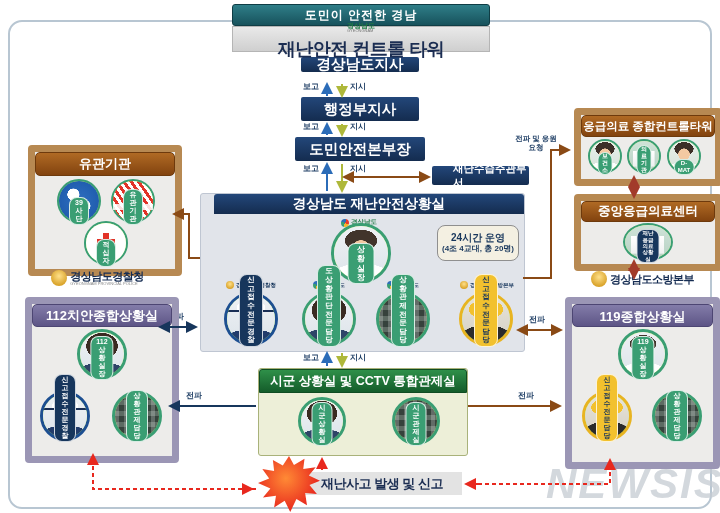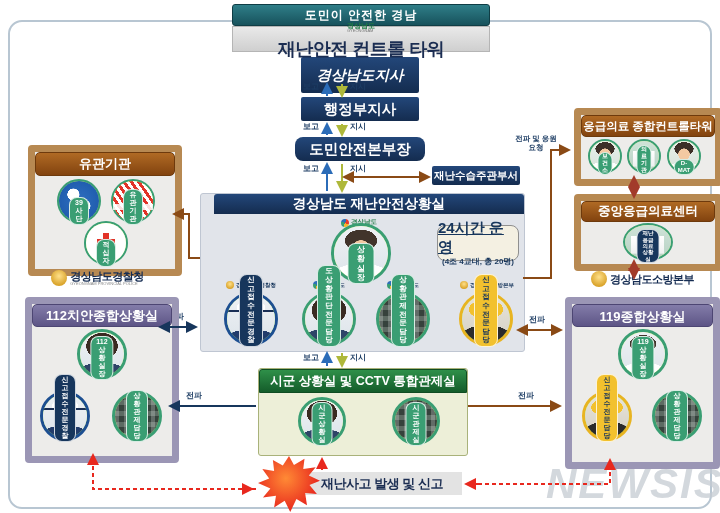--- a/index.html
+++ b/index.html
@@ -98,21 +98,21 @@
   .logorow .org{font-size:5.5px;font-weight:bold;color:#17365c;white-space:nowrap;}
   .mini-pin{width:8px;height:8px;border-radius:50%;
             background:conic-gradient(from 20deg,#e63b2e 0 90deg,#f5b52e 0 180deg,#3a9e73 0 270deg,#2e6fb8 0 360deg);}
   .mini-roundel{width:8px;height:8px;}
 
   
   .alabel{font-size:8px;font-weight:bold;color:#1c3c63;white-space:pre-line;line-height:1.2;}
 
   .opbox{border:1px solid #8f8f8f;border-radius:8px;background:#f4f0e2;color:#17365c;
          display:flex;flex-direction:column;align-items:center;justify-content:center;line-height:1.25;}
-  .opbox .l1{font-size:15px;font-weight:bold;text-decoration:underline;}
+  .opbox .l1{font-size:10px;font-weight:bold;}
   .opbox .l2{font-size:8px;font-weight:bold;}
 
   .brand{display:flex;align-items:center;gap:3px;justify-content:center;}
   .brand .t{display:flex;flex-direction:column;line-height:1;}
   .brand .kr{font-size:11px;font-weight:bold;color:#152c52;letter-spacing:-0.5px;}
   .brand .en{font-size:4px;color:#888;}
 
   .band{background:#e3e3e3;display:flex;align-items:center;justify-content:center;
         font-size:13px;font-weight:bold;color:#1b2d52;letter-spacing:-0.5px;}
   .starburst{background:radial-gradient(circle at 45% 40%,#ff8a35,#e8281e 70%);
@@ -131,30 +131,30 @@
 </div>
 <div class="abs banner2">
   <span class="pinwheel"></span>
   <span class="brandcol">
     <span class="kr">경상남도</span>
     <span class="en">GYEONGNAM</span>
   </span>
   <span class="title">재난안전 컨트롤 타워</span>
 </div>
 
-<div class="abs navybox" style="left:301px;top:57px;width:118px;height:36px;font-size:14.5px;font-style:italic;">
+<div class="abs navybox" style="left:301px;top:57px;width:118px;height:15px;font-size:14.5px;">
     <span>경상남도지사</span>
   </div>
 <div class="abs navybox" style="left:301px;top:97px;width:118px;height:24px;font-size:14.5px;">
     <span>행정부지사</span>
   </div>
-<div class="abs navybox" style="left:295px;top:137px;width:130px;height:24px;font-size:14.5px;border-radius:8px;">
+<div class="abs navybox" style="left:295px;top:137px;width:130px;height:24px;font-size:14.5px;">
     <span>도민안전본부장</span>
   </div>
-<div class="abs navybox" style="left:432px;top:166px;width:88px;height:19px;font-size:10.5px;">
+<div class="abs navybox" style="left:432px;top:166px;width:76px;height:19px;font-size:10.5px;padding-left:21px;">
     <span>재난수습주관부서</span>
   </div>
 
 <span class="abs alabel" style="left:293px;top:82px;width:26px;text-align:right;">보고</span>
 <span class="abs alabel" style="left:350px;top:82px;">지시</span>
 <span class="abs alabel" style="left:293px;top:122px;width:26px;text-align:right;">보고</span>
 <span class="abs alabel" style="left:350px;top:122px;">지시</span>
 <span class="abs alabel" style="left:293px;top:164px;width:26px;text-align:right;">보고</span>
 <span class="abs alabel" style="left:350px;top:164px;">지시</span>
 <span class="abs alabel" style="left:293px;top:353px;width:26px;text-align:right;">보고</span>

